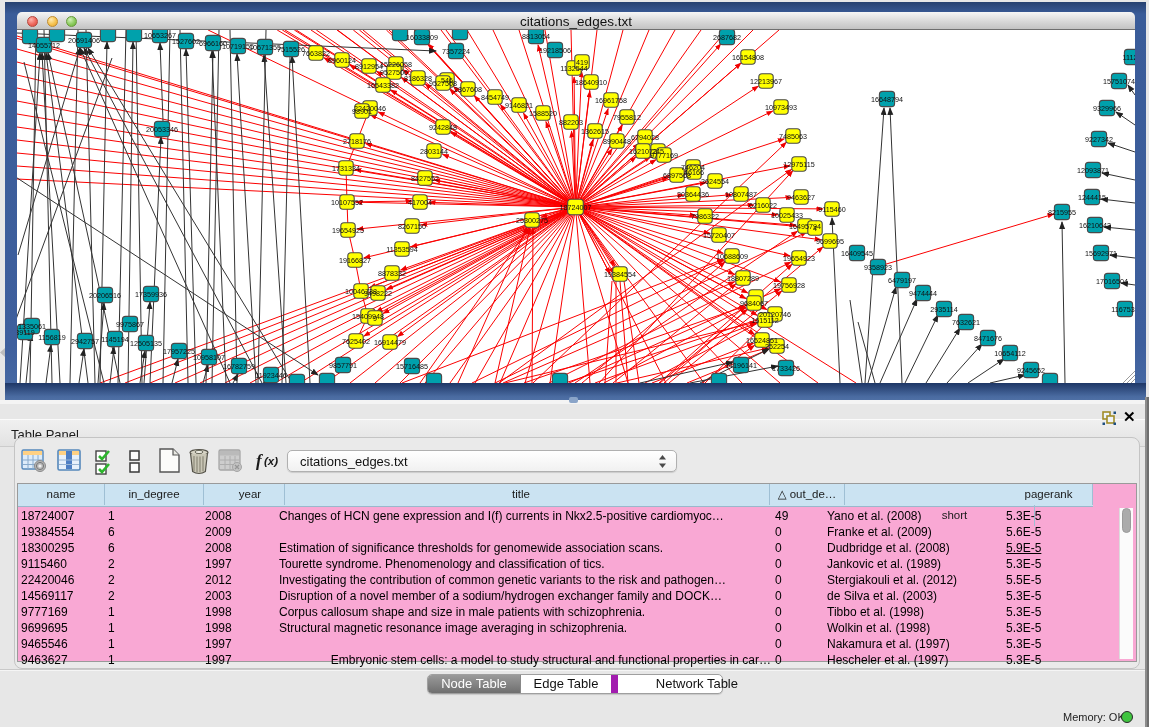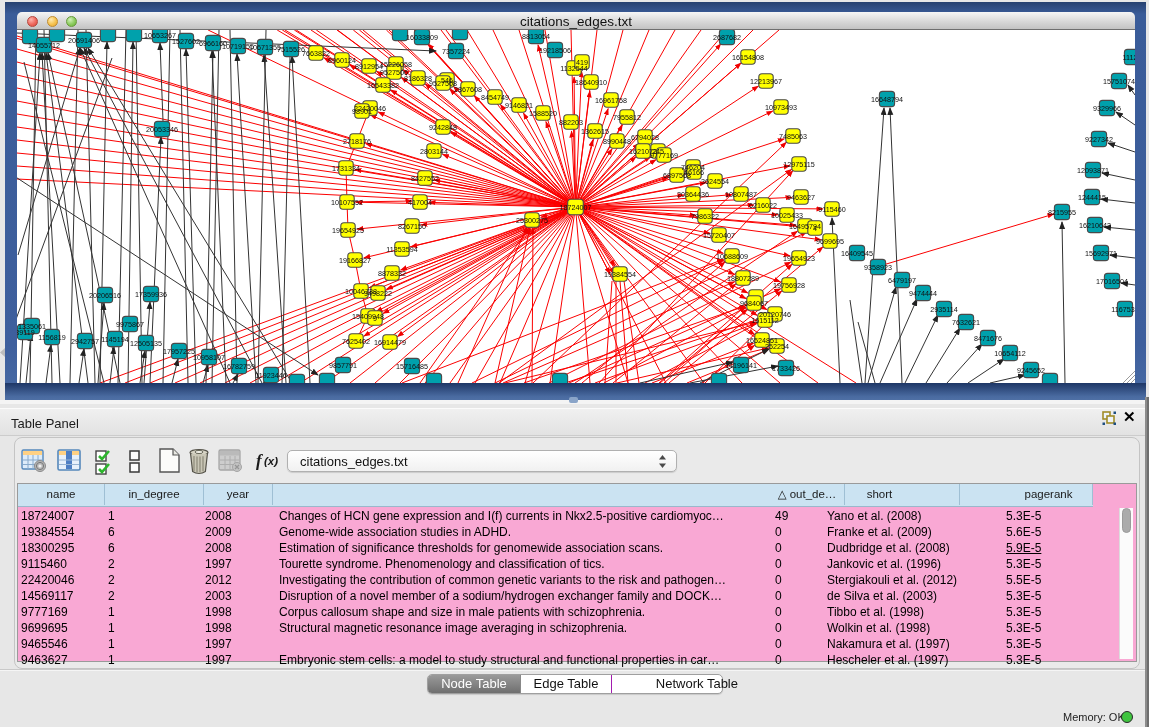--- a/index.html
+++ b/index.html
@@ -6,21 +6,21 @@
 .netarea{position:absolute;left:5px;top:2px;width:1141px;height:398px;
  background:linear-gradient(#274170,#3a5c99 12px,#3e5f9d 86%,#496ca5);}
 .frame{position:absolute;left:12px;top:10px;width:1118px;height:371px;}
 .titlebar{position:absolute;left:0;top:0;width:100%;height:17px;
  border-radius:5px 5px 0 0;border-bottom:1px solid #6f6f6f;
  background:linear-gradient(#f6f6f6,#d6d6d6 60%,#c3c3c3);}
 .titlebar .t{position:absolute;left:0;right:0;top:1.5px;text-align:center;
  font-size:13.5px;color:#111;}
 .dot{position:absolute;top:3.5px;width:11px;height:11px;border-radius:50%;}
 .canvas{position:absolute;left:0;top:18px;width:1118px;height:353px;background:#fff;}
-.tphead{position:absolute;left:0;top:408px;width:1149px;height:26px;
+.tphead{position:absolute;left:0;top:419px;width:1149px;height:26px;
  background:linear-gradient(#f0f0f0,#e2e2e2);border-top:1px solid #fbfbfb;border-bottom:1px solid #cccccc;text-align:right;}
 .tphead .t{position:absolute;left:11px;top:7px;font-size:13px;color:#1b1b1b;}
 .panel{position:absolute;left:14px;top:437px;width:1126px;height:232px;
  background:#eaeaea;border:1px solid #c4c4c4;border-radius:8px;box-sizing:border-box;}
 .combo{position:absolute;left:287px;top:450px;width:390px;height:22px;background:linear-gradient(#ffffff,#f1f1f1);
  border:1px solid #b0b0b0;border-radius:5px;box-sizing:border-box;box-shadow:0 1px 1px #00000022;}
 .combo .t{position:absolute;left:12px;top:3px;font-size:13px;color:#111;}
 .tblwrap{position:absolute;left:17px;top:483px;width:1120px;height:179px;background:#f9a8d4;
  border:1px solid #9a9a9a;box-sizing:border-box;}
 .thead{position:absolute;left:0;top:0;width:1075px;height:23px;background:#cbe3f2;
@@ -678,59 +678,59 @@
     <div class="t">citations_edges.txt</div>
     <svg width="9" height="13" viewBox="0 0 9 13" style="position:absolute;right:9px;top:4px;">
       <path d="M4.5 0 L8 4.5 L1 4.5 z" fill="#4a4a4a"></path>
       <path d="M4.5 13 L8 8.5 L1 8.5 z" fill="#4a4a4a"></path>
     </svg>
   </div>
 <div class="tblwrap">
 <div class="thead">
 <div class="th" style="left:0px;width:87px;">name</div>
 <div class="th" style="left:87px;width:99px;">in_degree</div>
-<div class="th" style="left:186px;width:69px;">year</div>
+<div class="th" style="left:198px;width:69px;">year</div>
+<div class="th" style="left:255px;width:497px;">title</div>
 <div class="th" style="left:752px;width:75px;">△ out_de…</div>
-<div class="th" style="left:782px;width:160px;">short</div>
+<div class="th" style="left:857px;width:160px;margin-top:21px;">short</div>
 <div class="th" style="left:987px;width:88px;">pagerank</div>
 </div>
 <div class="tr" style="top:24px;">
 <div class="td" style="left:3px;width:84px;">18724007</div>
 <div class="td" style="left:90px;width:95px;">1</div>
 <div class="td" style="left:187px;width:66px;">2008</div>
 <div class="td" style="left:261px;width:492px;">Changes of HCN gene expression and I(f) currents in Nkx2.5‑positive cardiomyoc…</div>
 <div class="td" style="left:757px;width:70px;">49</div>
 <div class="td tc" style="left:809px;width:160px;">Yano et al. (2008)</div>
 <div class="td" style="left:988px;width:86px;">5.3E‑5</div>
 </div>
 <div class="tr" style="top:40px;">
 <div class="td" style="left:3px;width:84px;">19384554</div>
 <div class="td" style="left:90px;width:95px;">6</div>
 <div class="td" style="left:187px;width:66px;">2009</div>
-<div class="td" style="left:261px;width:492px;">Genome‑wide association studies in ADHD.</div>
 <div class="td" style="left:757px;width:70px;">0</div>
 <div class="td tc" style="left:809px;width:160px;">Franke et al. (2009)</div>
 <div class="td" style="left:988px;width:86px;">5.6E‑5</div>
 </div>
 <div class="tr" style="top:56px;">
 <div class="td" style="left:3px;width:84px;">18300295</div>
 <div class="td" style="left:90px;width:95px;">6</div>
 <div class="td" style="left:187px;width:66px;">2008</div>
 <div class="td" style="left:261px;width:492px;">Estimation of significance thresholds for genomewide association scans.</div>
 <div class="td" style="left:757px;width:70px;">0</div>
 <div class="td tc" style="left:809px;width:160px;">Dudbridge et al. (2008)</div>
 <div class="td" style="left:988px;width:86px;text-decoration:underline;">5.9E‑5</div>
 </div>
 <div class="tr" style="top:72px;">
 <div class="td" style="left:3px;width:84px;">9115460</div>
 <div class="td" style="left:90px;width:95px;">2</div>
 <div class="td" style="left:187px;width:66px;">1997</div>
 <div class="td" style="left:261px;width:492px;">Tourette syndrome. Phenomenology and classification of tics.</div>
 <div class="td" style="left:757px;width:70px;">0</div>
-<div class="td tc" style="left:809px;width:160px;">Jankovic et al. (1996)</div>
+<div class="td tc" style="left:809px;width:160px;">Jankovic et al. (1989)</div>
 <div class="td" style="left:988px;width:86px;">5.3E‑5</div>
 </div>
 <div class="tr" style="top:88px;">
 <div class="td" style="left:3px;width:84px;">22420046</div>
 <div class="td" style="left:90px;width:95px;">2</div>
 <div class="td" style="left:187px;width:66px;">2012</div>
 <div class="td" style="left:261px;width:492px;">Investigating the contribution of common genetic variants to the risk and pathogen…</div>
 <div class="td" style="left:757px;width:70px;">0</div>
 <div class="td tc" style="left:809px;width:160px;">Stergiakouli et al. (2012)</div>
 <div class="td" style="left:988px;width:86px;">5.5E‑5</div>
@@ -767,31 +767,31 @@
 <div class="td" style="left:90px;width:95px;">1</div>
 <div class="td" style="left:187px;width:66px;">1997</div>
 <div class="td" style="left:757px;width:70px;">0</div>
 <div class="td tc" style="left:809px;width:160px;">Nakamura et al. (1997)</div>
 <div class="td" style="left:988px;width:86px;">5.3E‑5</div>
 </div>
 <div class="tr" style="top:168px;">
 <div class="td" style="left:3px;width:84px;">9463627</div>
 <div class="td" style="left:90px;width:95px;">1</div>
 <div class="td" style="left:187px;width:66px;">1997</div>
-<div class="td" style="left:261px;width:492px;">Embryonic stem cells: a model to study structural and functional properties in car…</div>
+<div class="td" style="left:261px;width:492px;text-align:right;">Embryonic stem cells: a model to study structural and functional properties in car…</div>
 <div class="td" style="left:757px;width:70px;">0</div>
 <div class="td tc" style="left:809px;width:160px;">Hescheler et al. (1997)</div>
 <div class="td" style="left:988px;width:86px;">5.3E‑5</div>
 </div>
 <div class="vsb">
       <div class="vsbthumb"></div>
     </div>
 </div>
 <div class="divline"></div>
 <div class="divline2"></div>
 <div class="tabs">
 <div class="seg seg1">Node Table</div>
-<div class="seg" style="left:93px;width:90px;border-right:1px solid #a21caf;">Edge Table</div>
+<div class="seg" style="left:93px;width:90px;border-right:7px solid #a21caf;">Edge Table</div>
 <div class="seg" style="left:200px;width:110px;text-align:right;">Network Table</div>
 </div>
 <div class="mem">Memory: OK</div>
 <div class="memdot"></div>
 <div class="redge"></div>
 <div style="position:absolute;left:0px;top:348px;width:5px;height:9px;background:#bdbdbd;clip-path:polygon(100% 0,100% 100%,0 50%);"></div>
 </body></html>

